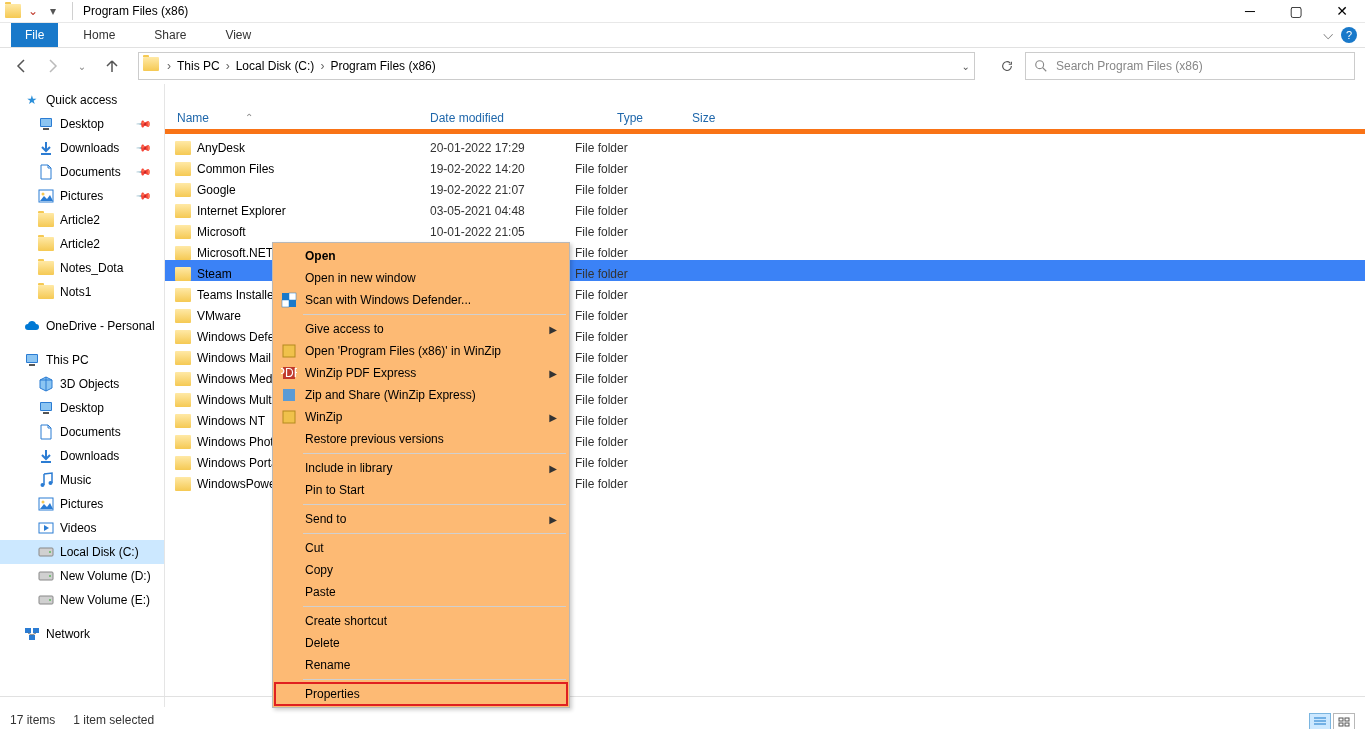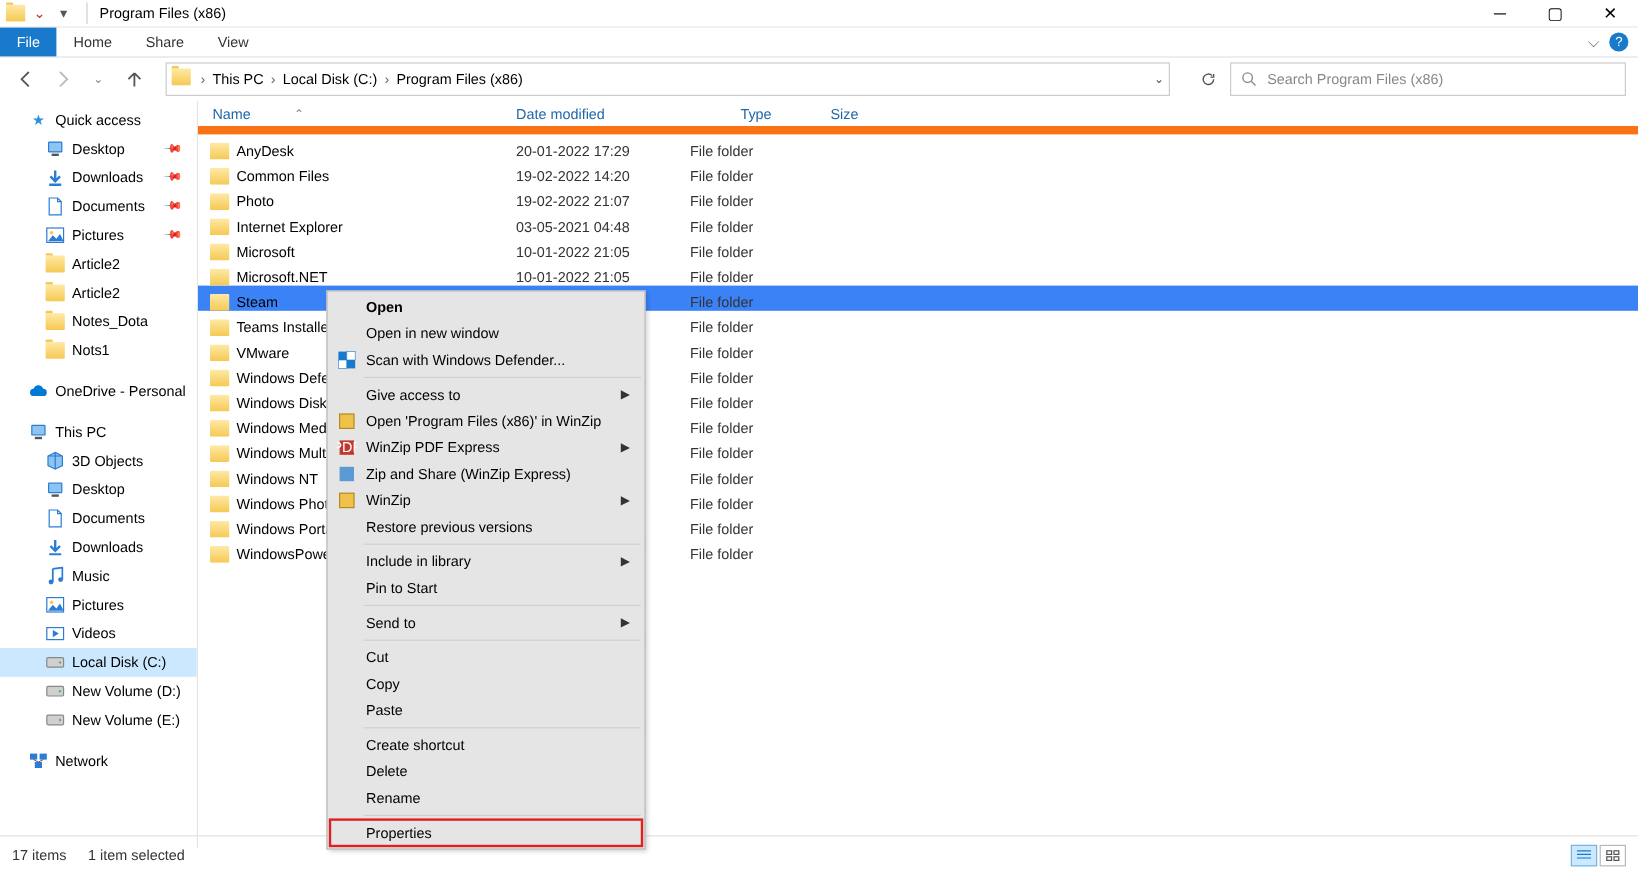--- a/index.html
+++ b/index.html
@@ -9,21 +9,21 @@
 .titlebar { height: 23px; display: flex; align-items: center; background: #fff; border-bottom: 1px solid #e8e8e8; }
 .titlebar .quick-access { display: flex; align-items: center; padding: 0 4px; gap: 2px; }
 .titlebar .quick-access .qa-icon { width: 18px; height: 18px; display: flex; align-items: center; justify-content: center; }
 .titlebar .sep { width: 1px; height: 18px; background: #d0d0d0; margin: 0 6px; }
 .titlebar .title { padding-left: 4px; color: #000; }
 .titlebar .win-controls { margin-left: auto; display: flex; }
 .titlebar .win-controls div { width: 46px; height: 23px; display: flex; align-items: center; justify-content: center; font-size: 14px; }
 
 
 .ribbon { height: 25px; display: flex; align-items: stretch; border-bottom: 1px solid #e1e1e1; position: relative; }
-.ribbon .tab { padding: 0 14px; display: flex; align-items: center; color: #333; }
+.ribbon .tab { padding: 0 14px; display: flex; align-items: center; color: #333; margin-left: 11px; }
 .ribbon .tab.file { background: #1979ca; color: #fff; }
 .ribbon .ribbon-right { margin-left: auto; display: flex; align-items: center; padding-right: 8px; gap: 8px; }
 .ribbon .chev { color: #666; font-size: 13px; }
 .ribbon .help { width: 16px; height: 16px; border-radius: 50%; background: #1979ca; color: #fff; display: flex; align-items: center; justify-content: center; font-size: 11px; }
 
 
 .navbar { height: 36px; display: flex; align-items: center; padding: 4px 10px; gap: 6px; }
 .navbar .nav-btn { width: 24px; height: 24px; display: flex; align-items: center; justify-content: center; color: #555; }
 .navbar .nav-btn.disabled { color: #bbb; }
 .navbar .address { flex: 1; height: 28px; border: 1px solid #ccc; display: flex; align-items: center; padding: 0 4px; margin: 0 8px; max-width: 850px; }
@@ -40,49 +40,49 @@
 .sidebar .group { margin-bottom: 10px; }
 .sidebar .item { display: flex; align-items: center; height: 24px; padding-left: 24px; gap: 6px; position: relative; }
 .sidebar .item.sub { padding-left: 38px; }
 .sidebar .item.selected { background: #cce8ff; }
 .sidebar .item .pin { position: absolute; right: 14px; color: #666; font-size: 10px; transform: rotate(45deg); }
 .sidebar .item .star { color: #2b8fd9; }
 .sidebar .ico { width: 16px; height: 16px; display: flex; align-items: center; justify-content: center; flex-shrink: 0; }
 
 
 .content { flex: 1; display: flex; flex-direction: column; }
-.column-headers { height: 28px; display: flex; align-items: center; border-bottom: 7px solid #f97316; color: #1f67ab; padding-left: 10px; }
+.column-headers { height: 28px; display: flex; align-items: center; border-bottom: 5px solid #f97316; color: #1f67ab; padding-left: 10px; margin-top: 22px; }
 .col-name { width: 255px; padding-left: 2px; display: flex; align-items: center; }
 .col-name .sort { margin-left: 36px; color: #888; font-size: 10px; }
 .col-date { width: 145px; }
 .col-type { width: 117px; text-align: center; }
 .col-size { width: 80px; }
 .column-headers > div { border-right: 1px solid transparent; padding-right: 6px; }
 
 .files { flex: 1; overflow: hidden; }
 .row { height: 21px; display: flex; align-items: flex-end; padding-left: 10px; }
 .row.selected { background: #3b82f6; }
 .row .c-name { width: 255px; display: flex; align-items: center; gap: 6px; overflow: hidden; white-space: nowrap; }
 .row .c-date { width: 145px; color: #333; }
 .row .c-type { width: 117px; color: #333; }
 .row .c-size { width: 80px; }
 .folder-icon { width: 16px; height: 14px; background: linear-gradient(#ffe9a6, #f5c953); border-radius: 1px; position: relative; }
 .folder-icon::before { content: ""; position: absolute; top: -2px; left: 0; width: 6px; height: 2px; background: #f5c953; border-radius: 1px 1px 0 0; }
 
 
-.context-menu { position: absolute; left: 272px; top: 242px; width: 266px; background: #e5e5e5; border: 1px solid #b8b8b8; box-shadow: 2px 2px 4px rgba(0,0,0,0.2); padding: 2px; z-index: 100; }
+.context-menu { position: absolute; left: 272px; top: 242px; width: 298px; background: #fdba74; border: 1px solid #b8b8b8; box-shadow: 2px 2px 4px rgba(0,0,0,0.2); padding: 2px; z-index: 100; }
 .context-menu .cm-item { height: 22px; display: flex; align-items: center; padding-left: 30px; position: relative; }
 .context-menu .cm-item.bold { font-weight: 600; }
 .context-menu .cm-sep { height: 1px; background: #d0d0d0; margin: 3px 1px 3px 28px; }
 .context-menu .cm-item .arrow { position: absolute; right: 10px; color: #333; font-size: 10px; }
 .context-menu .cm-item .cm-icon { position: absolute; left: 5px; width: 18px; height: 18px; display: flex; align-items: center; justify-content: center; }
 .context-menu .highlighted { outline: 2px solid #e02020; outline-offset: -1px; }
 
 
-.statusbar { position: absolute; bottom: 0; left: 0; right: 0; height: 22px; border-top: 1px solid #e1e1e1; display: flex; align-items: center; padding: 16px 10px; gap: 18px; color: #333; }
+.statusbar { position: absolute; bottom: 0; left: 0; right: 0; height: 22px; border-top: 1px solid #e1e1e1; display: flex; align-items: flex-start; padding: 16px 10px; gap: 18px; color: #333; }
 .statusbar .view-icons { margin-left: auto; display: flex; gap: 2px; }
 .statusbar .view-icons div { width: 22px; height: 18px; border: 1px solid #b8b8b8; display: flex; align-items: center; justify-content: center; font-size: 10px; }
 .statusbar .view-icons div.active { background: #cce8ff; border-color: #7ab5e0; }
 
 
 svg { display: block; }
 </style>
 </head>
 <body>
 
@@ -392,21 +392,21 @@
             <span class="folder-icon"></span>
             <span>Common Files</span>
           </div>
           <div class="c-date">19-02-2022 14:20</div>
           <div class="c-type">File folder</div>
           <div class="c-size"></div>
         </div>
         <div class="row">
           <div class="c-name">
             <span class="folder-icon"></span>
-            <span>Photo</span>
+            <span>Google</span>
           </div>
           <div class="c-date">19-02-2022 21:07</div>
           <div class="c-type">File folder</div>
           <div class="c-size"></div>
         </div>
         <div class="row">
           <div class="c-name">
             <span class="folder-icon"></span>
             <span>Internet Explorer</span>
           </div>
@@ -464,21 +464,21 @@
             <span class="folder-icon"></span>
             <span>Windows Defender</span>
           </div>
           <div class="c-date"></div>
           <div class="c-type">File folder</div>
           <div class="c-size"></div>
         </div>
         <div class="row">
           <div class="c-name">
             <span class="folder-icon"></span>
-            <span>Windows Disk</span>
+            <span>Windows Mail</span>
           </div>
           <div class="c-date"></div>
           <div class="c-type">File folder</div>
           <div class="c-size"></div>
         </div>
         <div class="row">
           <div class="c-name">
             <span class="folder-icon"></span>
             <span>Windows Media Player</span>
           </div>

